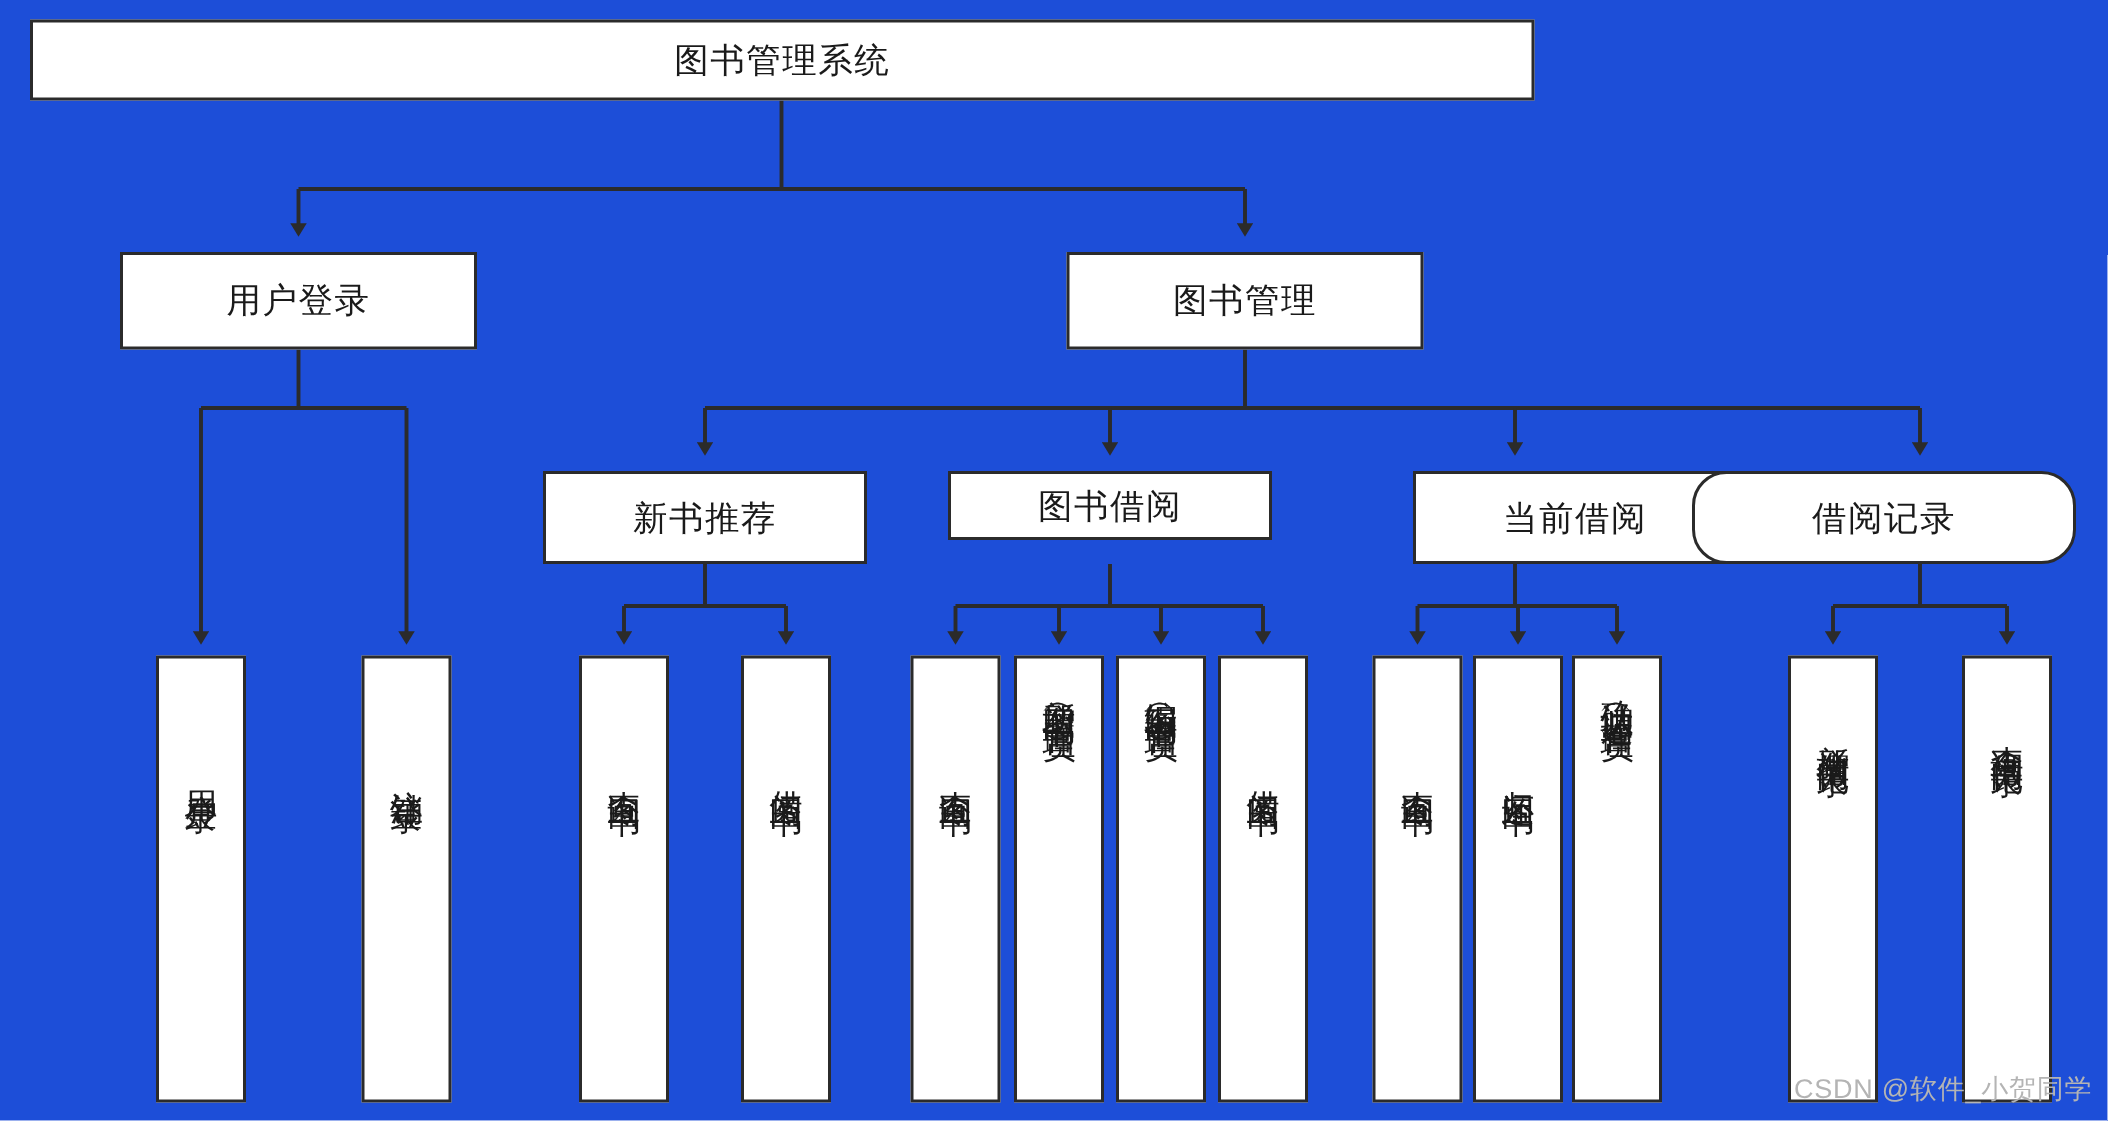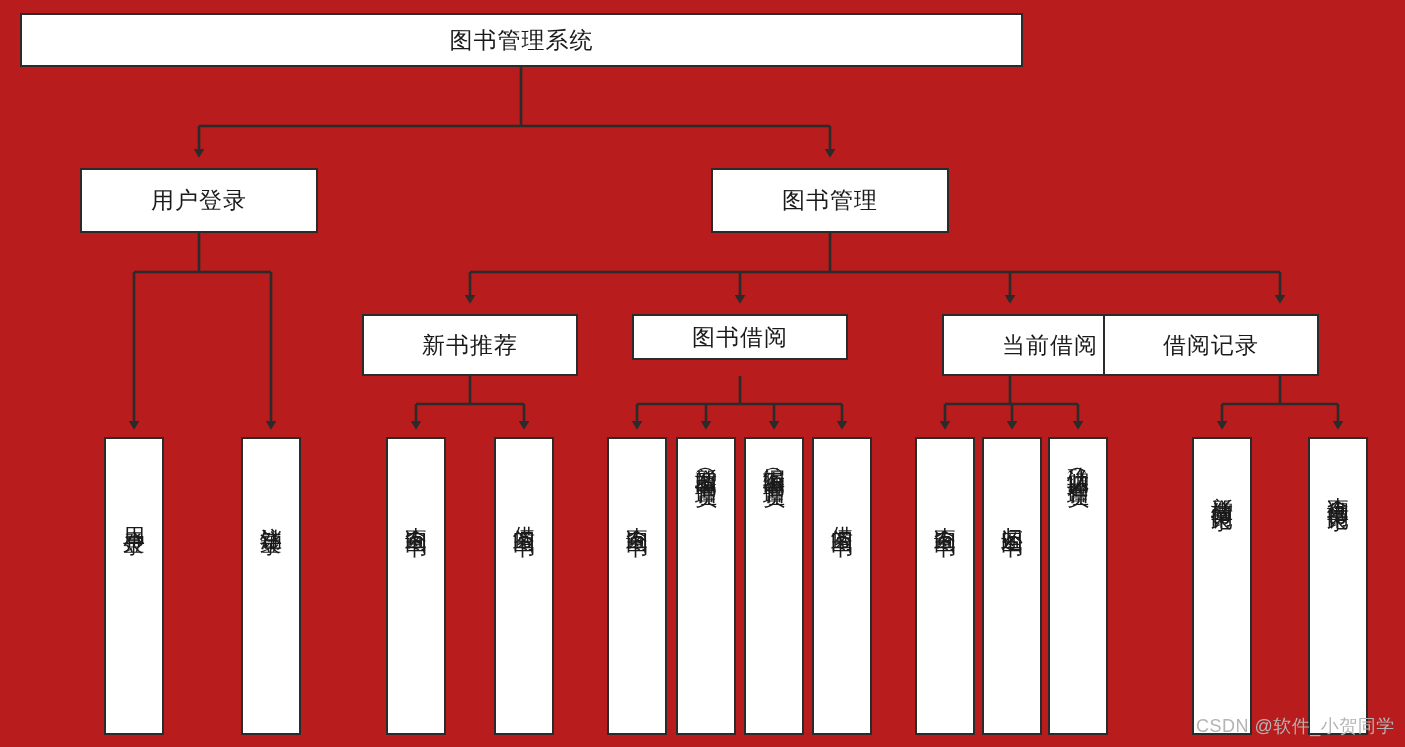--- a/index.html
+++ b/index.html
@@ -8,21 +8,21 @@
     padding: 0;
     background: #ffffff;
   }
   body {
     font-family: "Liberation Sans", "DejaVu Sans", sans-serif;
   }
   #diagram-root {
     position: relative;
     width: 1405px;
     height: 747px;
-    background: #b91c1c;
+    background: #1d4ed8;
     overflow: hidden;
   }
   #edge-layer {
     position: absolute;
     left: 0;
     top: 0;
     width: 1405px;
     height: 747px;
     pointer-events: none;
   }
@@ -149,21 +149,21 @@
 
   <div class="node horiz" style="left:711px; top:168px; width:238px; height:65px;">
     <span class="node-label">图书管理</span>
   </div>
   <div class="node horiz" style="left:632px; top:314px; width:216px; height:46px;">
     <span class="node-label">图书借阅</span>
   </div>
   <div class="node horiz" style="left:902px; top:314px; width:216px; height:62px;margin-left:40px;">
     <span class="node-label">当前借阅</span>
   </div>
-  <div class="node horiz" style="left:1103px; top:314px; width:216px; height:62px;">
+  <div class="node horiz" style="left:1128px; top:314px; width:256px; height:62px;border-radius:23px;">
     <span class="node-label">借阅记录</span>
   </div>
 
   <div class="node vert mid" style="left:104px; top:437px; width:60px; height:298px;">
     <span class="node-label">用户登录</span>
   </div>
   <div class="node vert mid" style="left:241px; top:437px; width:60px; height:298px;">
     <span class="node-label">注销登录</span>
   </div>
 

